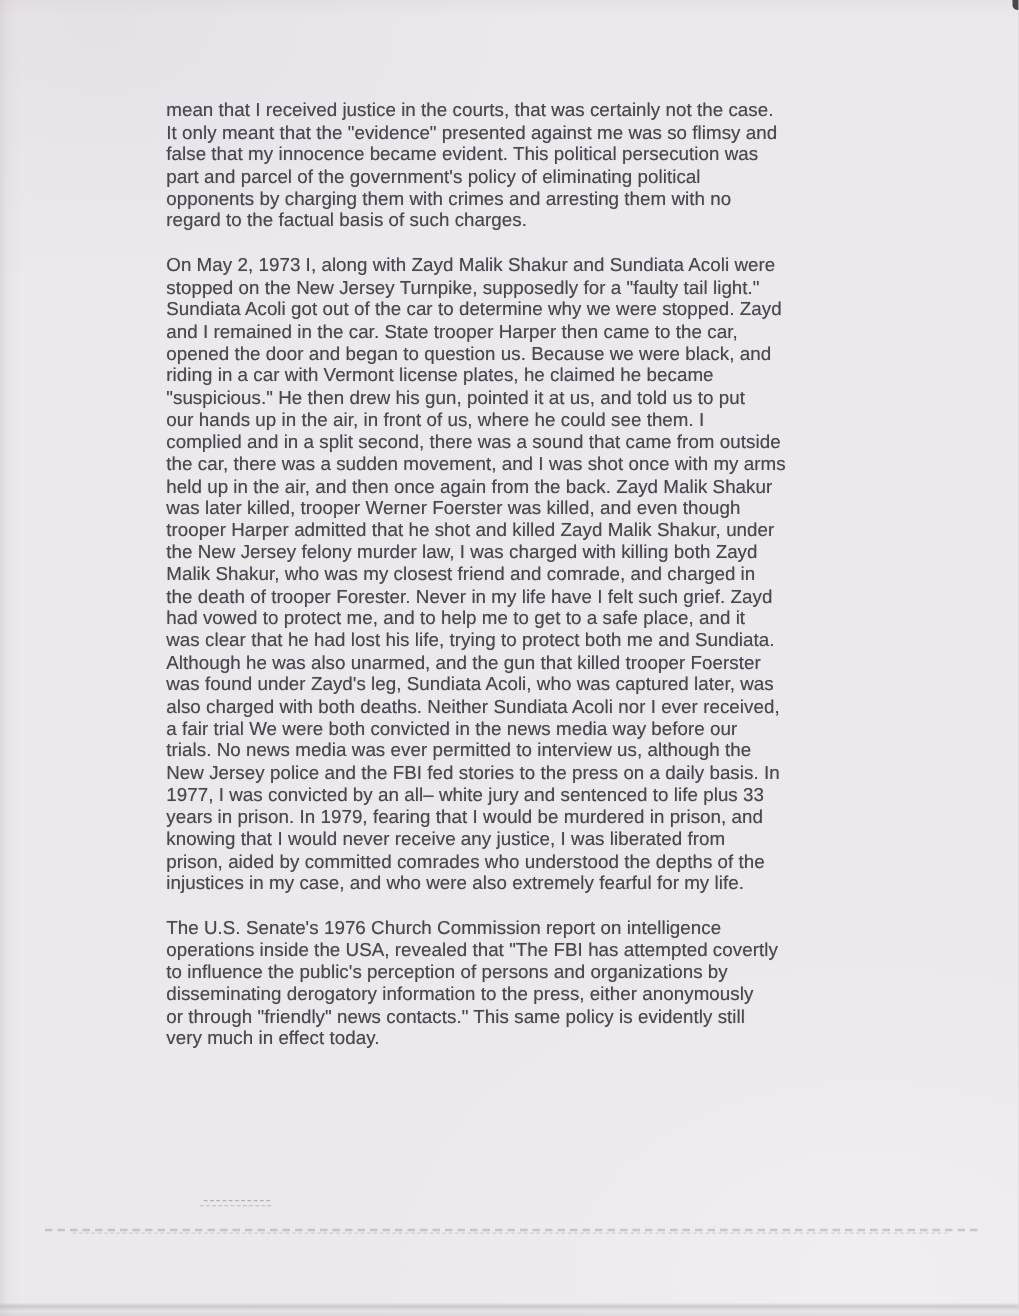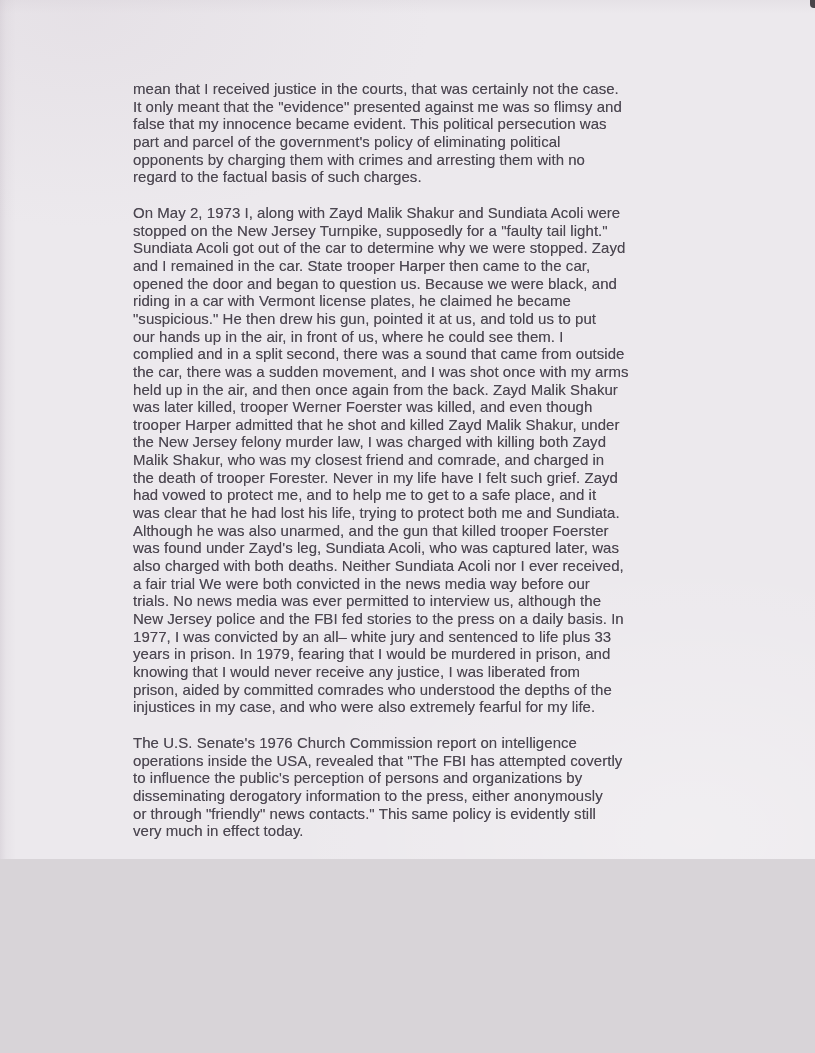--- a/index.html
+++ b/index.html
@@ -3,21 +3,21 @@
 <meta charset="utf-8">
 <style>
   html, body {
     margin: 0;
     padding: 0;
     background: #d8d4d8;
   }
   .page {
     position: relative;
     width: 815px;
-    height: 859px;
+    height: 1053px;
     overflow: hidden;
     background:
       radial-gradient(ellipse 600px 400px at 85% 97%, rgba(255,255,255,0.25), rgba(255,255,255,0) 70%),
       radial-gradient(ellipse 500px 300px at 10% 2%, rgba(215,207,215,0.30), rgba(215,207,215,0) 70%),
       linear-gradient(90deg, rgba(186,176,187,0.30) 0px, rgba(186,176,187,0.10) 6px, rgba(186,176,187,0) 16px),
       linear-gradient(180deg, rgba(200,192,200,0.18) 0px, rgba(200,192,200,0) 14px),
       #ece9ed;
     font-family: "Liberation Sans", "DejaVu Sans", sans-serif;
   }
   .text-block {

